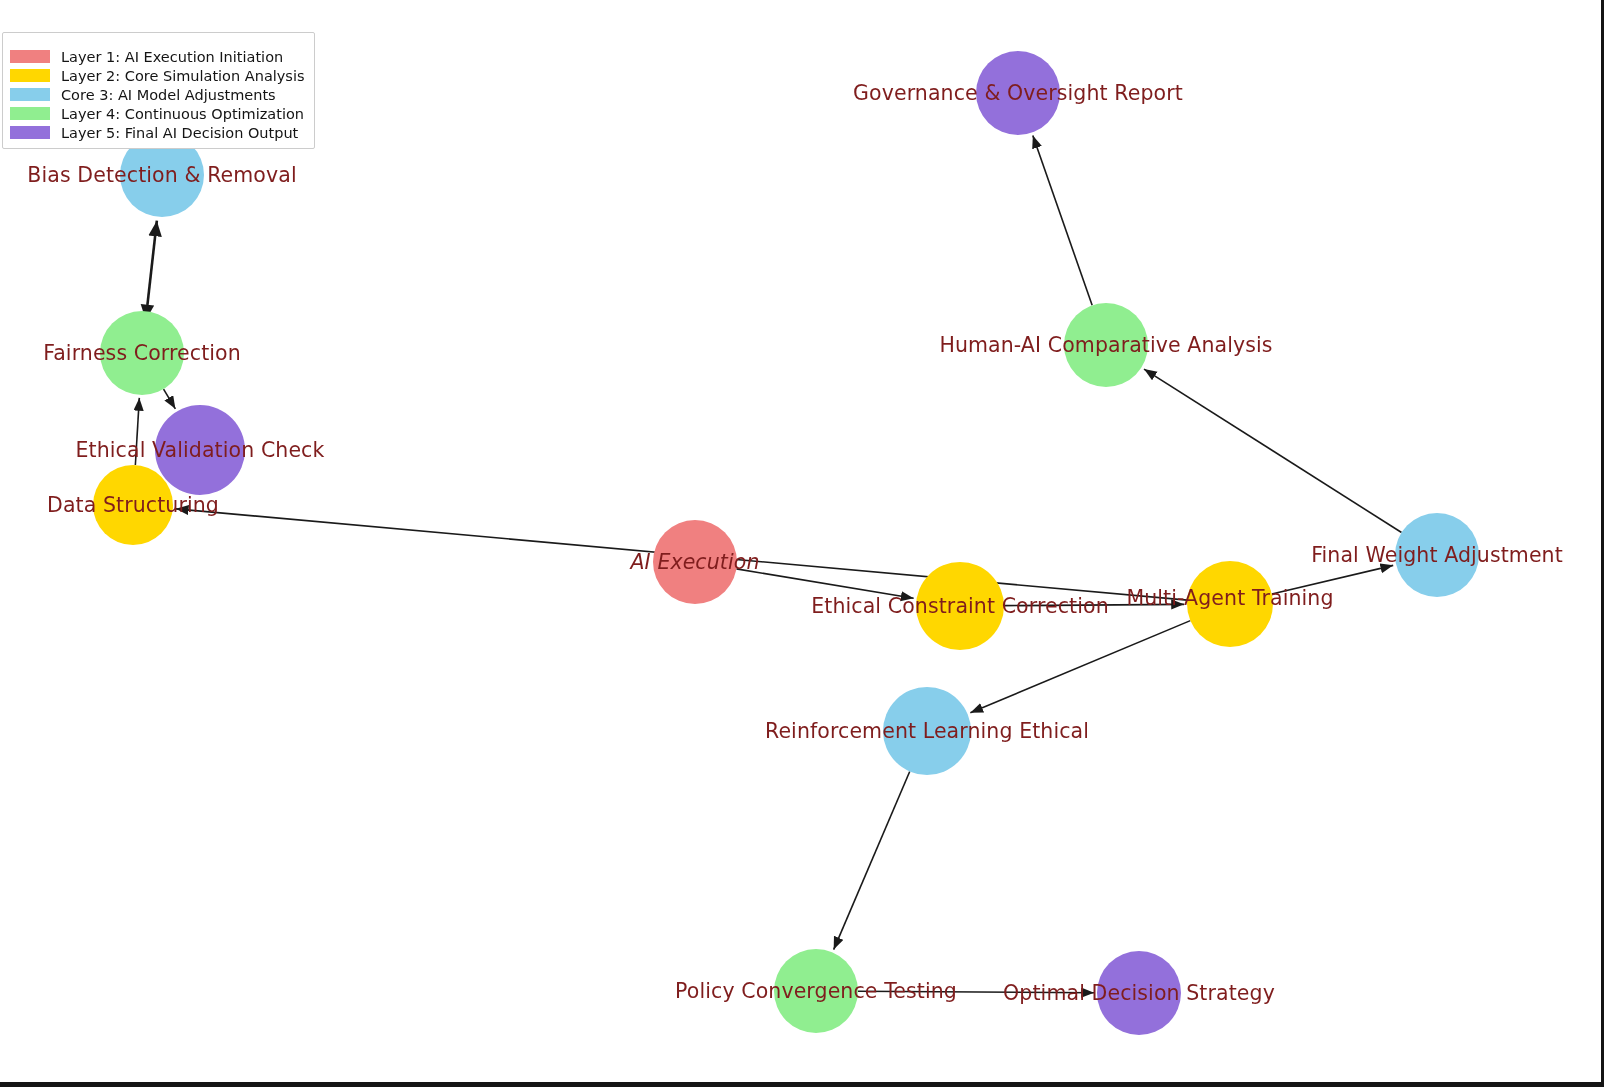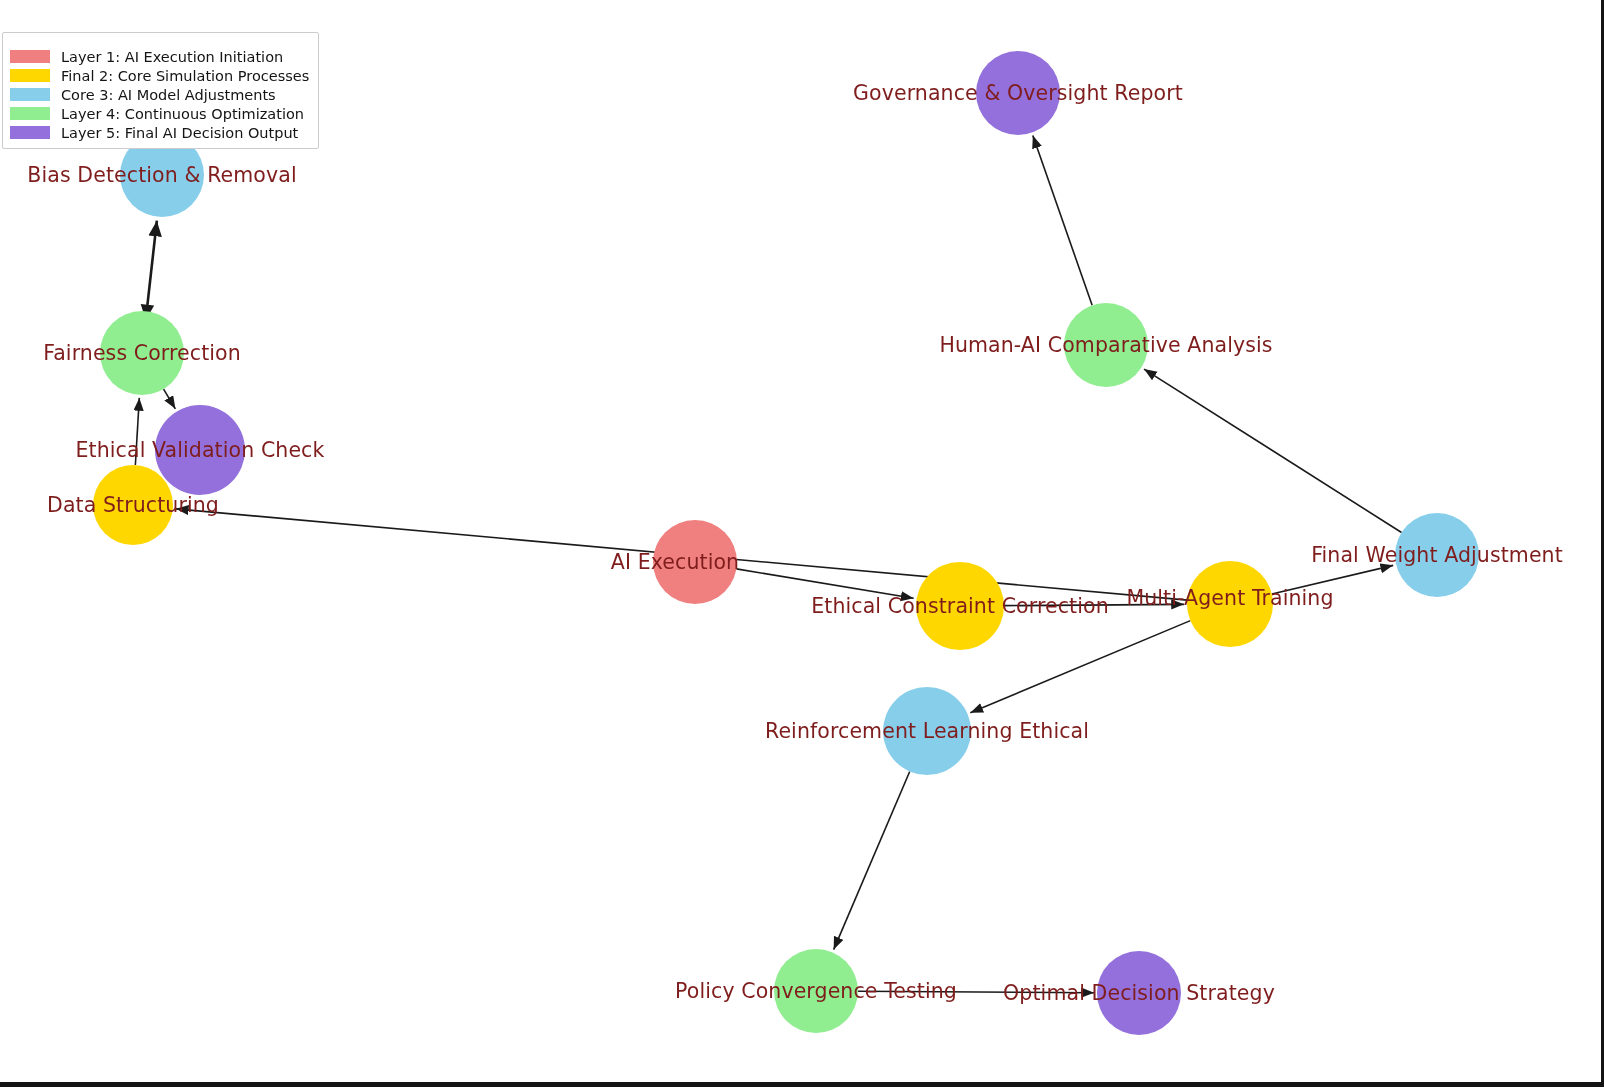--- a/index.html
+++ b/index.html
@@ -120,21 +120,21 @@
         <circle cx="142" cy="353" r="42" fill="#90EE90" class="node-circle"></circle>
         <circle cx="1106" cy="345" r="42" fill="#90EE90" class="node-circle"></circle>
         <circle cx="816" cy="991" r="42" fill="#90EE90" class="node-circle"></circle>
         <circle cx="200" cy="450" r="45" fill="#9370DB" class="node-circle"></circle>
         <circle cx="1018" cy="93" r="42" fill="#9370DB" class="node-circle"></circle>
         <circle cx="1139" cy="993" r="42" fill="#9370DB" class="node-circle"></circle>
       </g>
   </svg>
 
   <div id="labels-layer">
-      <div class="node-label" style="left: 675px; top: 562px;">AI Execution</div>
+      <div class="node-label" style="left: 695px; top: 562px; font-style: italic;">AI Execution</div>
       <div class="node-label" style="left: 133px; top: 505px;">Data Structuring</div>
       <div class="node-label" style="left: 960px; top: 606px;">Ethical Constraint Correction</div>
       <div class="node-label" style="left: 1230px; top: 598px;">Multi-Agent Training</div>
       <div class="node-label" style="left: 162px; top: 175px;">Bias Detection &amp; Removal</div>
       <div class="node-label" style="left: 927px; top: 731px;">Reinforcement Learning Ethical</div>
       <div class="node-label" style="left: 1437px; top: 555px;">Final Weight Adjustment</div>
       <div class="node-label" style="left: 142px; top: 353px;">Fairness Correction</div>
       <div class="node-label" style="left: 1106px; top: 345px;">Human-AI Comparative Analysis</div>
       <div class="node-label" style="left: 816px; top: 991px;">Policy Convergence Testing</div>
       <div class="node-label" style="left: 200px; top: 450px;">Ethical Validation Check</div>
@@ -142,21 +142,21 @@
       <div class="node-label" style="left: 1139px; top: 993px;">Optimal Decision Strategy</div>
     </div>
 
   <div id="legend">
       <div class="legend-row">
         <span class="legend-swatch" style="background: rgb(240, 128, 128);"></span>
         <span class="legend-text">Layer 1: AI Execution Initiation</span>
       </div>
       <div class="legend-row">
         <span class="legend-swatch" style="background: rgb(255, 215, 0);"></span>
-        <span class="legend-text">Final 2: Core Simulation Processes</span>
+        <span class="legend-text">Layer 2: Core Simulation Analysis</span>
       </div>
       <div class="legend-row">
         <span class="legend-swatch" style="background: rgb(135, 206, 235);"></span>
         <span class="legend-text">Core 3: AI Model Adjustments</span>
       </div>
       <div class="legend-row">
         <span class="legend-swatch" style="background: rgb(144, 238, 144);"></span>
         <span class="legend-text">Layer 4: Continuous Optimization</span>
       </div>
       <div class="legend-row">

